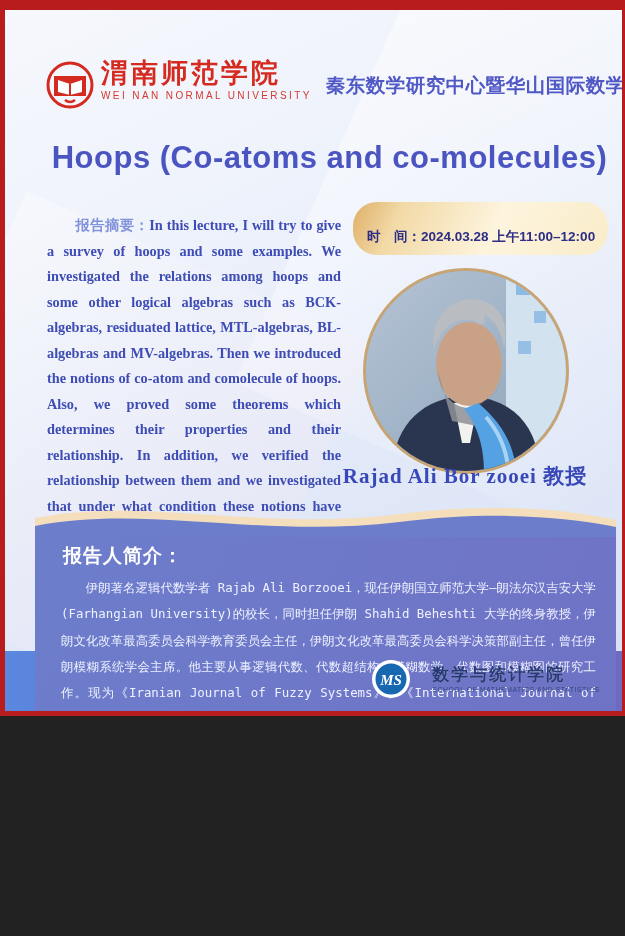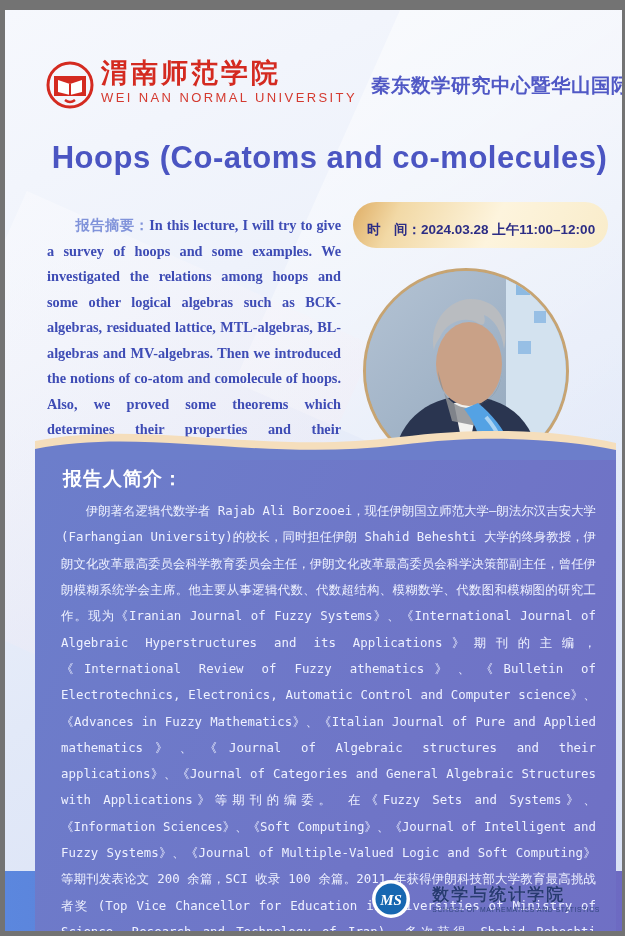--- a/index.html
+++ b/index.html
@@ -1,70 +1,70 @@
 <!DOCTYPE html>
 <html><head>
 <meta charset="utf-8">
 <style>
   html,body{margin:0;padding:0;background:#222;}
-  .frame{position:relative;width:625px;height:936px;background:#737373;overflow:hidden;
+  .frame{position:relative;width:625px;height:716px;background:#b91c1c;overflow:hidden;
          font-family:"Liberation Sans",sans-serif;}
   .poster{position:absolute;top:10px;left:5px;right:3px;bottom:5px;
           background:linear-gradient(155deg,#f6f8fd 0%,#eef2fb 30%,#e2e9f8 60%,#d8e0f5 100%);
           overflow:hidden;}
   
   .sheen1{position:absolute;top:-40px;right:-120px;width:420px;height:520px;
           background:linear-gradient(120deg,rgba(255,255,255,.55),rgba(255,255,255,0));
           transform:rotate(24deg);pointer-events:none;}
   .sheen2{position:absolute;top:240px;left:-80px;width:380px;height:420px;
           background:linear-gradient(120deg,rgba(255,255,255,.35),rgba(236,222,236,.25));
           transform:rotate(24deg);pointer-events:none;}
 
   
   .header{position:absolute;top:48px;left:40px;right:16px;display:flex;align-items:flex-start;}
   .uni-logo{width:50px;height:50px;flex:0 0 auto;margin-top:2px;}
   .uni-names{margin-left:6px;flex:0 0 auto;}
   .uni-cn{font-family:"Liberation Serif",serif;font-weight:bold;color:#d42a20;
           font-size:27px;letter-spacing:3px;line-height:30px;white-space:nowrap;}
-  .uni-en{color:#d43a30;font-size:13px;letter-spacing:2.4px;margin-top:2px;white-space:nowrap;text-align:right;}
+  .uni-en{color:#d43a30;font-size:10px;letter-spacing:2.4px;margin-top:2px;white-space:nowrap;text-align:right;}
   .forum-title{margin-left:14px;margin-top:14px;font-family:"Liberation Serif",serif;
           font-weight:bold;color:#5058c5;font-size:19.5px;letter-spacing:.5px;white-space:nowrap;}
 
   
   .main-title{position:absolute;top:130px;left:16px;width:100%;text-align:center;
           font-weight:bold;font-size:31px;color:#4b55c2;letter-spacing:.5px;}
 
   
   .abstract{position:absolute;top:203px;left:42px;width:294px;
           font-family:"Liberation Serif",serif;font-weight:bold;font-size:14.3px;
           line-height:25.5px;color:#3e4cb5;text-align:justify;text-indent:2em;margin:0;}
   .abs-label{color:#8093da;}
 
   
   .schedule{position:absolute;top:192px;left:348px;width:255px;border-radius:24px;
           background:linear-gradient(115deg,#dfae66 0%,#f2d9a6 18%,#fdf4dd 55%,#f9ecca 100%);
-          padding:17px 12px 8px 14px;box-sizing:border-box;}
+          padding:24px 12px 8px 14px;box-sizing:border-box;}
   .sched-row{font-size:13.5px;font-weight:bold;color:#2c2d85;line-height:21px;white-space:nowrap;}
 
   
   .photo-wrap{position:absolute;top:258px;left:358px;width:200px;height:200px;border-radius:50%;
           border:3px solid #c7a472;overflow:hidden;background:#9fb2c6;}
   .photo-wrap svg{display:block;}
 
   
   .speaker-name{position:absolute;top:452px;left:300px;width:320px;text-align:center;
           font-family:"Liberation Serif",serif;font-weight:bold;font-size:21px;
           color:#3848b8;letter-spacing:1px;white-space:nowrap;}
 
   
   .bottom-band{position:absolute;left:0;right:0;bottom:0;height:60px;
           background:linear-gradient(90deg,#5b87de,#6d6ac2);}
 
   
-  .panel{position:absolute;top:486px;left:30px;right:6px;bottom:0;display:flex;flex-direction:column;justify-content:center;}
+  .panel{position:absolute;top:486px;left:30px;right:6px;bottom:0;display:flex;flex-direction:column;}
   .wave{width:100%;height:42px;display:block;flex:0 0 auto;}
   .panel-body{flex:1 1 auto;background:linear-gradient(115deg,#6c7ecb 0%,#6f75c7 60%,#6f6fc4 100%);
           margin-top:-1px;padding:2px 20px 10px 26px;}
   .bio-heading{color:#ffffff;font-weight:bold;font-size:19px;letter-spacing:1px;margin:4px 0 6px 2px;}
   .bio-text{font-family:"DejaVu Sans Mono",monospace;font-size:12.4px;line-height:26.3px;
           color:#eef1ff;text-align:justify;text-indent:2em;margin:0;}
 
   
   .footer{position:absolute;right:22px;bottom:12px;display:flex;align-items:center;z-index:5;}
   .school-logo{width:40px;height:40px;flex:0 0 auto;}

